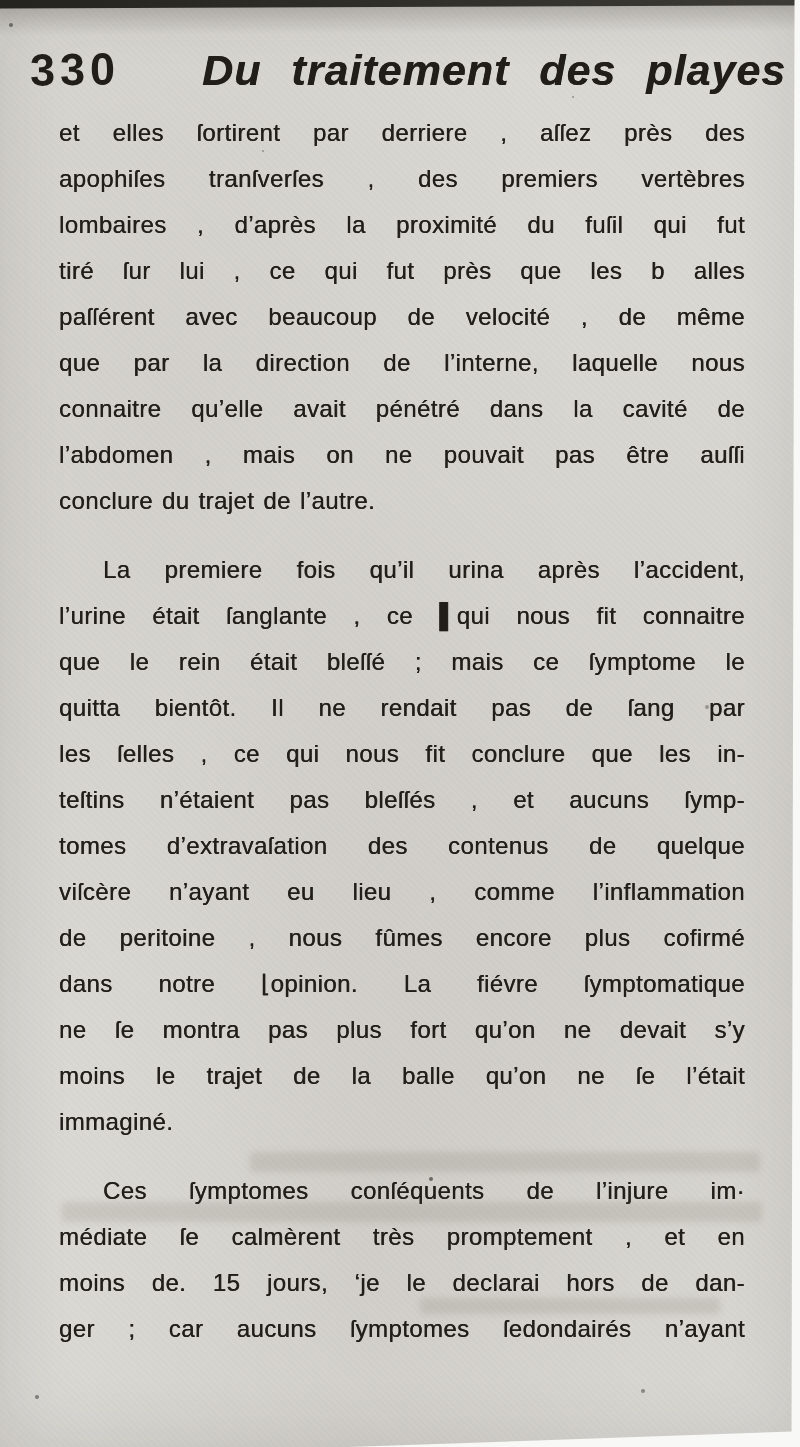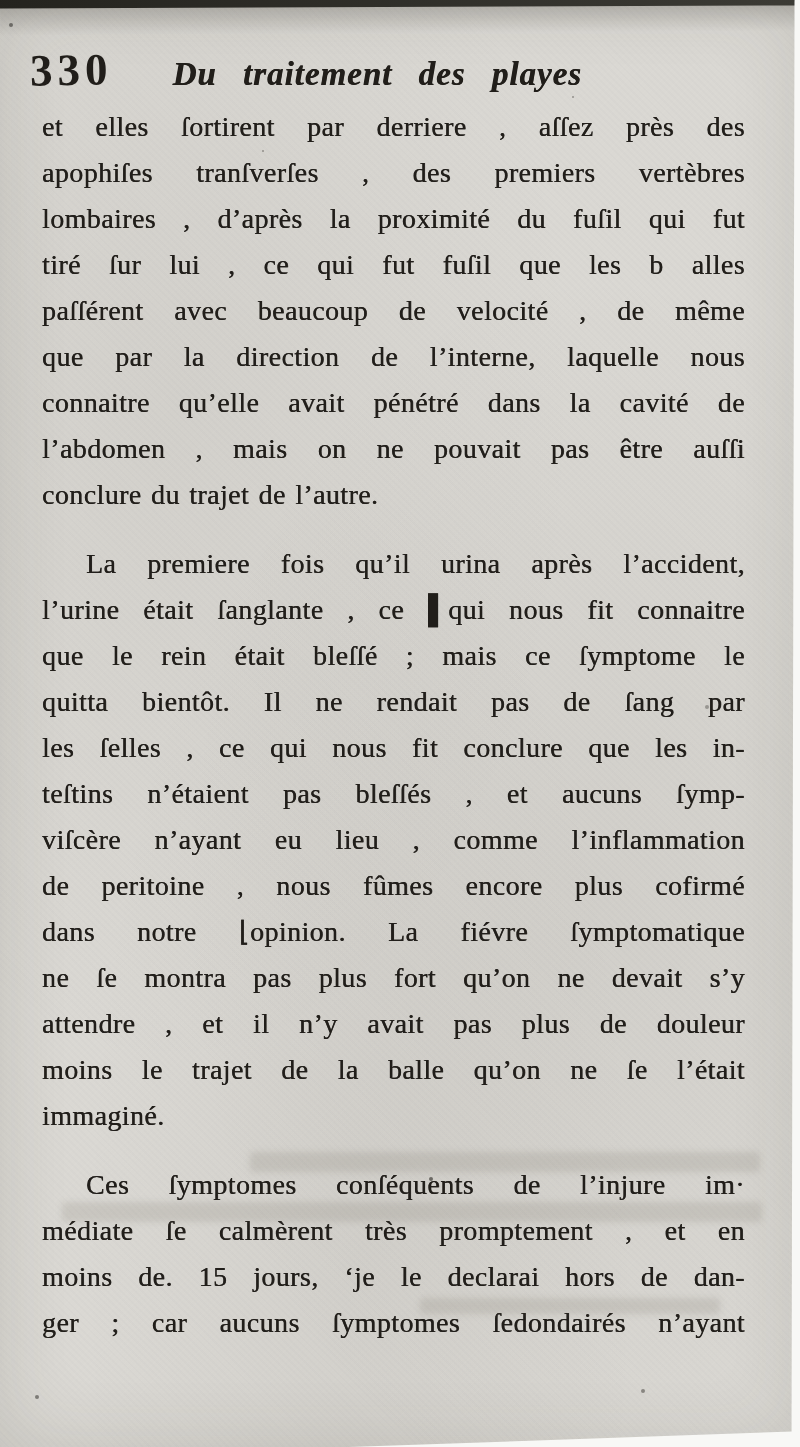--- a/index.html
+++ b/index.html
@@ -15,21 +15,21 @@
     height: 1447px;
     overflow: hidden;
     background-color: var(--paper);
     background-image:
       radial-gradient(ellipse at 22% 28%, rgba(60,55,45,0.05), transparent 46%),
       radial-gradient(ellipse at 75% 62%, rgba(60,55,45,0.06), transparent 50%),
       radial-gradient(ellipse at 45% 88%, rgba(60,55,45,0.05), transparent 45%),
       repeating-linear-gradient(45deg, rgba(0,0,0,0.013) 0 2px, transparent 2px 5px),
       repeating-linear-gradient(-45deg, rgba(255,255,255,0.025) 0 1px, transparent 1px 4px);
     box-shadow: inset 0 0 70px rgba(60,54,44,0.14);
-    font-family: Liberation Serif, serif;
+    font-family: Liberation Sans, sans-serif;
     color: var(--ink);
   }
   
   .top-shade {
     position: absolute; top: 0; left: 0; width: 102%; height: 36px;
     background: linear-gradient(to bottom, rgba(55,52,45,0.28), rgba(55,52,45,0));
     transform: rotate(-0.35deg); transform-origin: left top;
     pointer-events: none;
   }
   .top-edge {
@@ -74,32 +74,32 @@
     display: flex; align-items: baseline;
     padding: 44px 0 0 30px;
     height: 56px;
   }
   .pagenum {
     font-size: 45px; line-height: 52px; font-weight: 600;
     letter-spacing: 5px;
     transform: rotate(-1deg);
   }
   .head-title {
-    margin-left: 60px;
+    margin-left: 82px;
     font-style: italic; font-weight: 600;
-    font-size: 33px; line-height: 50px;
+    font-size: 43px; line-height: 50px;
     word-spacing: 17px; letter-spacing: 1px;
     text-shadow: 0.4px 0 0 currentColor;
   }
   
   .text-block {
     position: relative;
-    margin-top: 4px;
-    padding: 0 55px 0 42px;
-    font-size: 28px;
+    margin-top: 10px;
+    padding: 0 55px 0 59px;
+    font-size: 24px;
     text-shadow: 0.35px 0 0 rgba(33,30,26,0.8), 0 0 0.6px rgba(33,30,26,0.35);
   }
   .paragraph + .paragraph { margin-top: 23px; }
   .line {
     height: 46px; line-height: 46px;
     letter-spacing: 0.4px; word-spacing: 2px;
     text-align: justify; text-align-last: justify;
     white-space: normal; overflow: visible;
   }
   .line.indent { text-indent: 44px; }
@@ -116,39 +116,39 @@
   <header class="running-head">
     <span class="pagenum">330</span>
     <span class="head-title">Du traitement des playes</span>
   </header>
 
   <main class="text-block">
       <div class="paragraph">
         <div class="line">et elles ſortirent par derriere , aſſez près des</div>
         <div class="line">apophiſes tranſverſes , des premiers vertèbres</div>
         <div class="line">lombaires , d’après la proximité du fuſil qui fut</div>
-        <div class="line">tiré ſur lui , ce qui fut fuſil que les b alles</div>
+        <div class="line">tiré ſur lui , ce qui fut près que les b alles</div>
         <div class="line">paſſérent avec beaucoup de velocité , de même</div>
         <div class="line">que par la direction de l’interne, laquelle nous</div>
         <div class="line">connaitre qu’elle avait pénétré dans la cavité de</div>
         <div class="line">l’abdomen , mais on ne pouvait pas être auſſi</div>
         <div class="line lastleft">conclure du trajet de l’autre.</div>
       </div>
       <div class="paragraph">
         <div class="line indent">La premiere fois qu’il urina après l’accident,</div>
         <div class="line">l’urine était ſanglante , ce ▌qui nous fit connaitre</div>
         <div class="line">que le rein était bleſſé ; mais ce ſymptome le</div>
         <div class="line">quitta bientôt. Il ne rendait pas de ſang par</div>
         <div class="line">les ſelles , ce qui nous fit conclure que les in-</div>
         <div class="line">teſtins n’étaient pas bleſſés , et aucuns ſymp-</div>
+        <div class="line">tomes d’extravaſation des contenus de quelque</div>
         <div class="line">viſcère n’ayant eu lieu , comme l’inflammation</div>
         <div class="line">de peritoine , nous fûmes encore plus cofirmé</div>
         <div class="line">dans notre ⌊opinion. La fiévre ſymptomatique</div>
         <div class="line">ne ſe montra pas plus fort qu’on ne devait s’y</div>
-        <div class="line">attendre , et il n’y avait pas plus de douleur</div>
         <div class="line">moins le trajet de la balle qu’on ne ſe l’était</div>
         <div class="line lastleft">immaginé.</div>
       </div>
       <div class="paragraph">
         <div class="line indent">Ces ſymptomes conſéquents de l’injure im·</div>
         <div class="line">médiate ſe calmèrent très promptement , et en</div>
         <div class="line">moins de. 15 jours, ‘je le declarai hors de dan-</div>
         <div class="line">ger ; car aucuns ſymptomes ſedondairés n’ayant</div>
       </div>
     </main>

